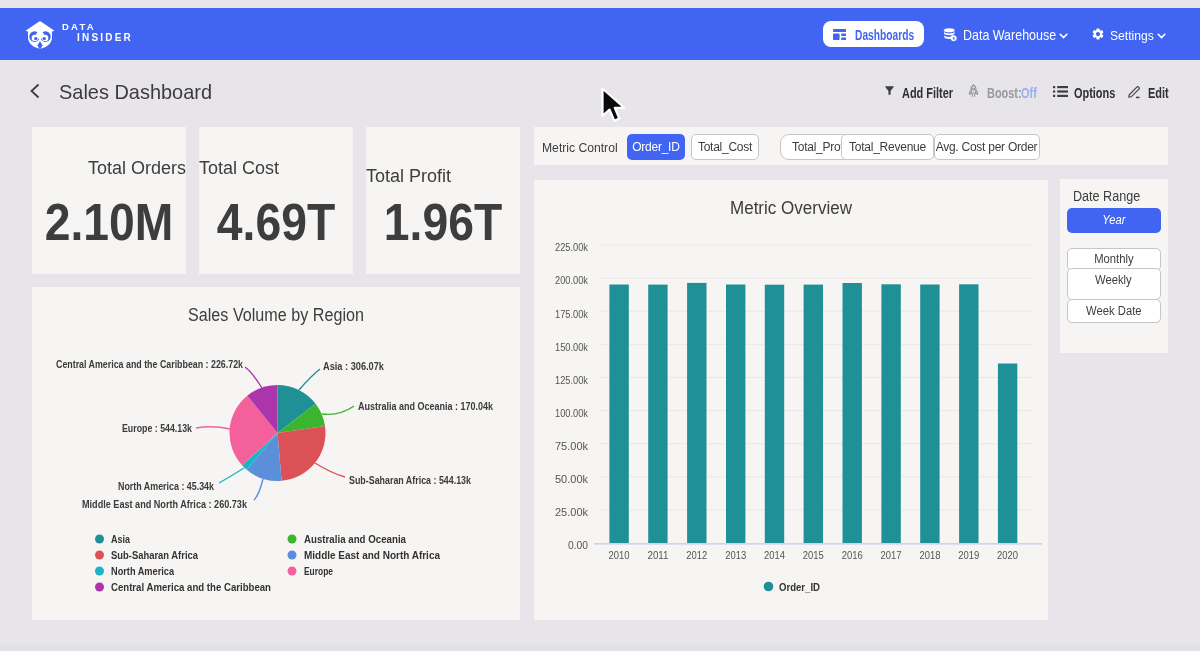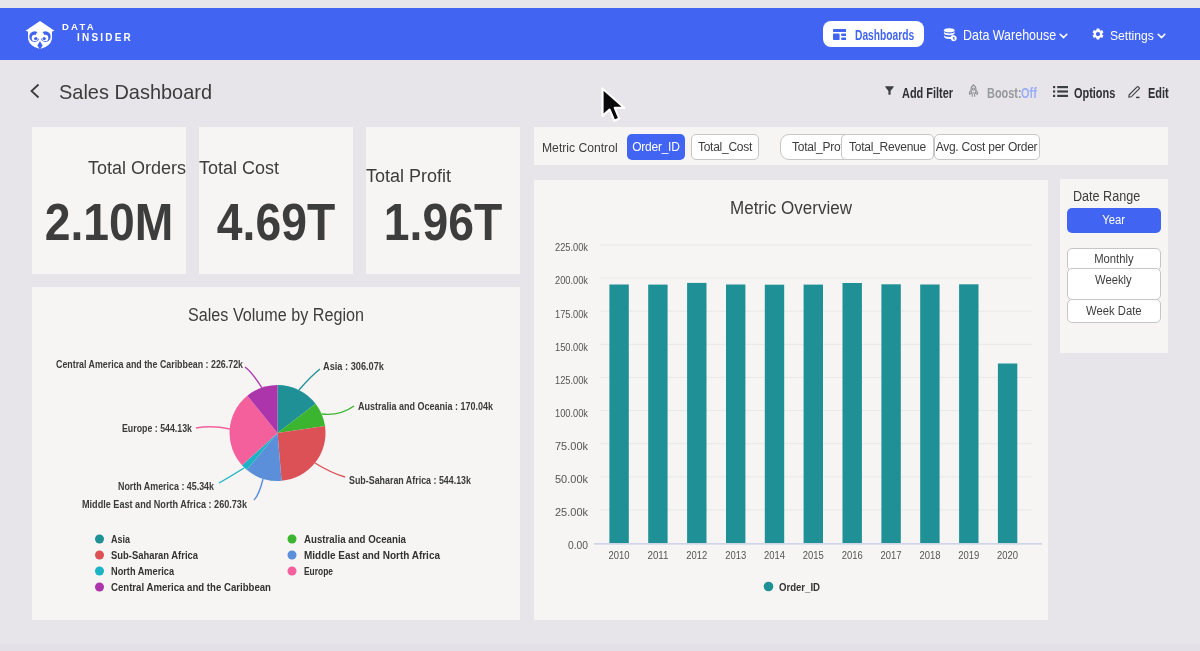--- a/index.html
+++ b/index.html
@@ -203,21 +203,21 @@
     <rect x="425.1" y="104.3" width="19.4" height="258.7" fill="#1f9096"></rect>
     <text x="434.8" y="378.5" text-anchor="middle" font-size="10.5" fill="#555" textLength="21" lengthAdjust="spacingAndGlyphs">2019</text>
     <rect x="463.9" y="183.5" width="19.4" height="179.5" fill="#1f9096"></rect>
     <text x="473.6" y="378.5" text-anchor="middle" font-size="10.5" fill="#555" textLength="21" lengthAdjust="spacingAndGlyphs">2020</text>
 <circle cx="234.5" cy="406.5" r="4.8" fill="#1f9096"></circle>
 <text x="245" y="410.5" font-size="11" font-weight="bold" fill="#333" textLength="41" lengthAdjust="spacingAndGlyphs">Order_ID</text>
 </svg>
 
 <div class="card" style="left:1060px;top:179px;width:108px;height:174px;"></div>
 <div class="abs" style="left:1073px;top:188px;font-size:14px;color:#3d3d3d;transform:scaleX(0.9);transform-origin:0 0;white-space:nowrap;">Date Range</div>
-<div class="abs" style="left:1066.5px;top:208px;width:94px;height:25px;background:#4165f2;border-radius:5px;color:#fff;font-size:12.5px;line-height:25px;text-align:center;"><span style="display:inline-block;transform:scaleX(0.9);">Year</span></div>
+<div class="abs" style="left:1066.5px;top:208px;width:94px;height:25px;background:#4165f2;border-radius:5px;color:#fff;font-size:12.5px;line-height:25px;text-align:center;font-style:italic;"><span style="display:inline-block;transform:scaleX(0.9);">Year</span></div>
 <div class="abs" style="left:1066.5px;top:248px;width:94px;height:23px;background:#fff;border:1px solid #c6c6c6;border-radius:5px;color:#3d3d3d;font-size:12.5px;line-height:21px;text-align:center;"><span style="display:inline-block;transform:scaleX(0.9);">Monthly</span></div>
 <div class="abs" style="left:1066.5px;top:267.5px;width:94px;height:32px;background:#fff;border:1px solid #c6c6c6;border-radius:5px;color:#3d3d3d;font-size:12.5px;line-height:22px;text-align:center;"><span style="display:inline-block;transform:scaleX(0.9);">Weekly</span></div>
 <div class="abs" style="left:1066.5px;top:298.5px;width:94px;height:24px;background:#fff;border:1px solid #c6c6c6;border-radius:5px;color:#3d3d3d;font-size:12.5px;line-height:22px;text-align:center;"><span style="display:inline-block;transform:scaleX(0.9);">Week Date</span></div>
 
 <div class="abs" style="left:0;top:644px;width:1200px;height:7px;background:#e3e1e7;"></div>
 
 <svg class="abs" style="left:600px;top:85.5px;" width="28" height="38" viewBox="0 0 28 38">
   <path d="M2.5,2.5 L2.5,29.9 L9.6,23.7 L14.3,34.7 L19.3,32.6 L14.8,21.8 L24.2,21.8 Z" fill="#0a0a0a" stroke="#fff" stroke-width="2.2" stroke-linejoin="round"></path>
 </svg>
 

